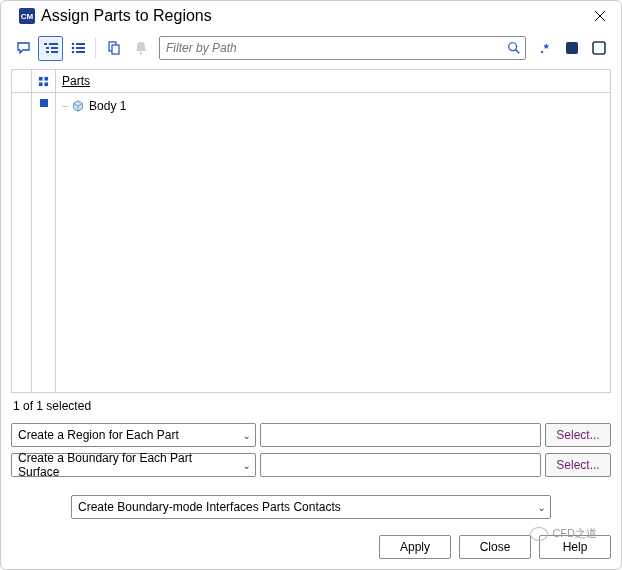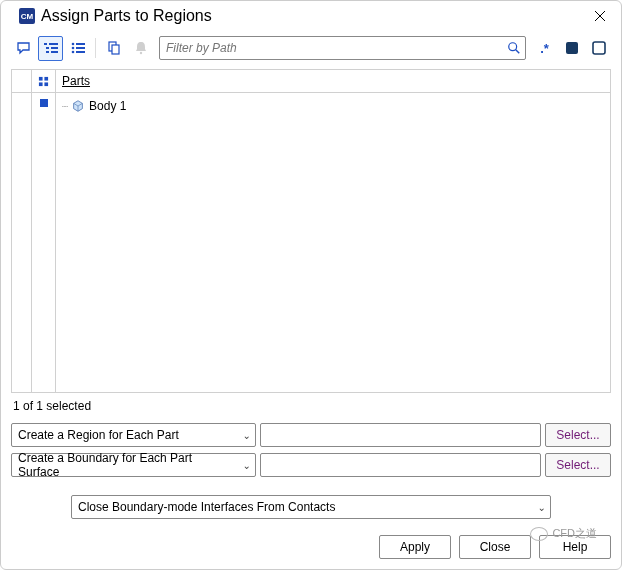--- a/index.html
+++ b/index.html
@@ -333,21 +333,21 @@
     <div class="combo" style="width:245px">
       <span>Create a Boundary for Each Part Surface</span>
       <span class="chev">⌄</span>
     </div>
     <input class="txt-input" type="text" value="" style="">
     <button class="btn disabled">Select...</button>
   </div>
 
   <div class="center-row">
     <div class="combo wide">
-      <span>Close Boundary-mode Interfaces From Contacts</span>
+      <span>Create Boundary-mode Interfaces Parts Contacts</span>
       <span class="chev">⌄</span>
     </div>
   </div>
 
   <div class="footer">
     <button class="btn main">Apply</button>
     <button class="btn main">Close</button>
     <button class="btn main">Help</button>
   </div>
 

